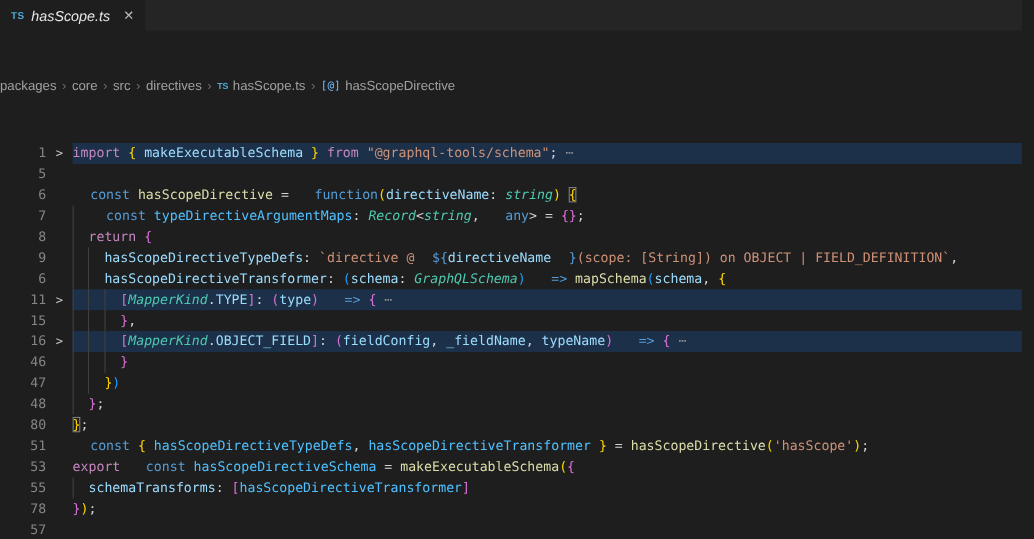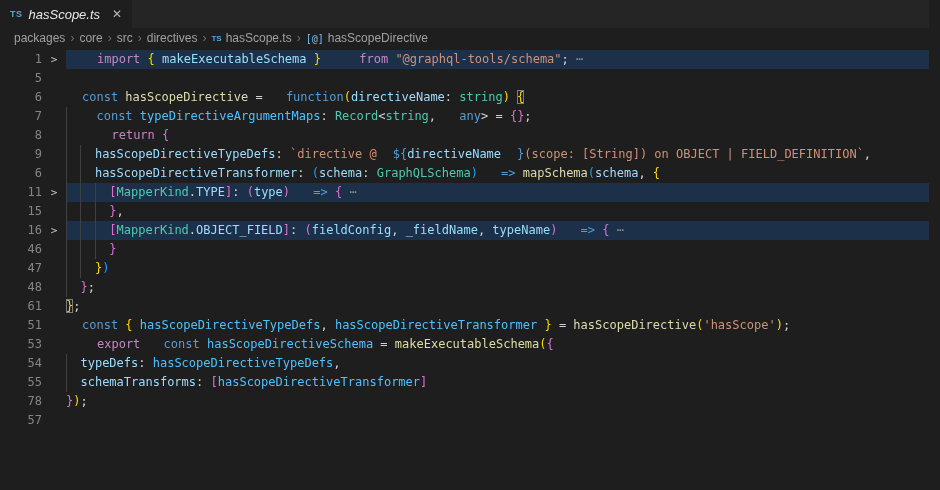--- a/index.html
+++ b/index.html
@@ -1,44 +1,44 @@
 <!DOCTYPE html>
 <html style="--c-tabBar: #252526; --c-tabActive: #1e1e1e; --c-tabText: #e8e8e8; --c-editorBg: #1e1e1e; --c-foldHl: #1c3149; --c-lineNum: #858585; --c-chevron: #c5c5c5; --c-guide: #404040; --c-breadcrumb: #a0a0a0; --c-tsIcon: #51a8d4; --c-symbolIcon: #75beff; --c-kwp: #C586C0; --c-kwb: #569CD6; --c-typ: #4EC9B0; --c-fn: #DCDCAA; --c-var: #9CDCFE; --c-cst: #4FC1FF; --c-str: #CE9178; --c-pun: #D4D4D4; --c-b1: #FFD700; --c-b2: #DA70D6; --c-b3: #179FFF; --c-ell: #8f8f8f; --c-matchBorder: #7d7d7d;"><head>
 <meta charset="utf-8">
 <style>
   * { margin:0; padding:0; box-sizing:border-box; }
   html,body { width:940px; height:490px; overflow:hidden; }
   body { font-family:"Liberation Sans", sans-serif; background:var(--c-editorBg); }
-  #window { width:929px; height:490px; background:var(--c-editorBg); display:flex; flex-direction:column; }
+  #window { width:929px; height:490px; background:var(--c-editorBg); display:flex; flex-direction:column;gap:40px; }
 
   
   #tabbar { height:28px; background:var(--c-tabBar); display:flex; flex:none; }
   .tab { height:28px; background:var(--c-tabActive); display:flex; align-items:center; padding:0 10px; gap:6px; cursor:pointer; }
   .tab-icon { color:var(--c-tsIcon); font-size:9px; font-weight:bold; letter-spacing:0.5px; }
   .tab-title { color:var(--c-tabText); font-size:13px; font-style:italic; }
   .tab-close { color:#b9b9b9; font-size:12px; margin-left:6px; cursor:pointer; line-height:1; }
 
   
-  #breadcrumbs { height:20px; flex:none; display:flex; align-items:center; padding-left:14px; background:var(--c-editorBg); }
+  #breadcrumbs { height:20px; flex:none; display:flex; align-items:center; padding-left:0; background:var(--c-editorBg); }
   .bc-item { color:var(--c-breadcrumb); font-size:12px; cursor:pointer; display:flex; align-items:center; gap:4px; }
   .bc-sep { color:#6f6f6f; font-size:12px; margin:0 5px; }
   .bc-ts { color:var(--c-tsIcon); font-size:8px; font-weight:bold; }
   .bc-sym { color:var(--c-symbolIcon); font-size:10px; font-family:"DejaVu Sans Mono",monospace; }
 
   
   #editor { flex:1; padding-top:2px; overflow:hidden; }
   .line { height:19px; line-height:19px; display:flex; font-family:"DejaVu Sans Mono",monospace; font-size:12px; }
   .ln-num { width:42px; flex:none; text-align:right; color:var(--c-lineNum); cursor:pointer; }
   .ln-fold { width:24px; flex:none; text-align:center; color:var(--c-chevron); font-size:11px; cursor:pointer; }
   .code { flex:1; position:relative; white-space:pre; cursor:text; }
   .line.hl .code { background:var(--c-foldHl); }
   .guide { position:absolute; top:0; bottom:0; width:1px; background:var(--c-guide); }
   .tk { position:relative; }
-  .tk-kwp { color:var(--c-kwp);margin-left:31px; } .tk-kwb { color:var(--c-kwb);margin-left:16px; }
-  .tk-typ { color:var(--c-typ); } .tk-fn  { color:var(--c-fn); }
+  .tk-kwp { color:var(--c-kwp); } .tk-kwb { color:var(--c-kwb);margin-left:16px; }
+  .tk-typ { color:var(--c-typ);font-style:italic; } .tk-fn  { color:var(--c-fn); }
   .tk-var { color:var(--c-var); } .tk-cst { color:var(--c-cst); }
   .tk-str { color:var(--c-str); } .tk-pun { color:var(--c-pun); }
   .tk-b1 { color:var(--c-b1); } .tk-b2 { color:var(--c-b2); } .tk-b3 { color:var(--c-b3); }
   .tk-ell { color:var(--c-ell); } .tk-txt { color:var(--c-pun); }
   .match { outline:1px solid var(--c-matchBorder); outline-offset:-1px; }
 </style>
 </head>
 <body>
 
 <div id="window">
@@ -139,38 +139,33 @@
         <span class="ln-num">47</span>
         <span class="ln-fold"></span>
         <span class="code"><span class="guide" style="left: 0ch;"></span><span class="guide" style="left: 2ch;"></span><span class="tk tk-txt">    </span><span class="tk tk-b1">}</span><span class="tk tk-b3">)</span></span>
       </div>
       <div class="line">
         <span class="ln-num">48</span>
         <span class="ln-fold"></span>
         <span class="code"><span class="guide" style="left: 0ch;"></span><span class="tk tk-txt">  </span><span class="tk tk-b2">}</span><span class="tk tk-pun">;</span></span>
       </div>
       <div class="line">
-        <span class="ln-num">61</span>
+        <span class="ln-num">80</span>
         <span class="ln-fold"></span>
         <span class="code"><span class="tk tk-b1 match">}</span><span class="tk tk-pun">;</span></span>
       </div>
       <div class="line">
         <span class="ln-num">51</span>
         <span class="ln-fold"></span>
         <span class="code"><span class="tk tk-kwb">const</span><span class="tk tk-txt"> </span><span class="tk tk-b1">{</span><span class="tk tk-txt"> </span><span class="tk tk-cst">hasScopeDirectiveTypeDefs</span><span class="tk tk-pun">, </span><span class="tk tk-cst">hasScopeDirectiveTransformer</span><span class="tk tk-txt"> </span><span class="tk tk-b1">}</span><span class="tk tk-pun"> = </span><span class="tk tk-fn">hasScopeDirective</span><span class="tk tk-b1">(</span><span class="tk tk-str">'hasScope'</span><span class="tk tk-b1">)</span><span class="tk tk-pun">;</span></span>
       </div>
       <div class="line">
         <span class="ln-num">53</span>
         <span class="ln-fold"></span>
         <span class="code"><span class="tk tk-kwp">export</span><span class="tk tk-txt"> </span><span class="tk tk-kwb">const</span><span class="tk tk-txt"> </span><span class="tk tk-cst">hasScopeDirectiveSchema</span><span class="tk tk-pun"> = </span><span class="tk tk-fn">makeExecutableSchema</span><span class="tk tk-b1">(</span><span class="tk tk-b2">{</span></span>
-      </div>
-      <div class="line">
-        <span class="ln-num">54</span>
-        <span class="ln-fold"></span>
-        <span class="code"><span class="guide" style="left: 0ch;"></span><span class="tk tk-txt">  </span><span class="tk tk-var">typeDefs</span><span class="tk tk-pun">: </span><span class="tk tk-cst">hasScopeDirectiveTypeDefs</span><span class="tk tk-pun">,</span></span>
       </div>
       <div class="line">
         <span class="ln-num">55</span>
         <span class="ln-fold"></span>
         <span class="code"><span class="guide" style="left: 0ch;"></span><span class="tk tk-txt">  </span><span class="tk tk-var">schemaTransforms</span><span class="tk tk-pun">: </span><span class="tk tk-b2">[</span><span class="tk tk-cst">hasScopeDirectiveTransformer</span><span class="tk tk-b2">]</span></span>
       </div>
       <div class="line">
         <span class="ln-num">78</span>
         <span class="ln-fold"></span>
         <span class="code"><span class="tk tk-b2">}</span><span class="tk tk-b1">)</span><span class="tk tk-pun">;</span></span>

